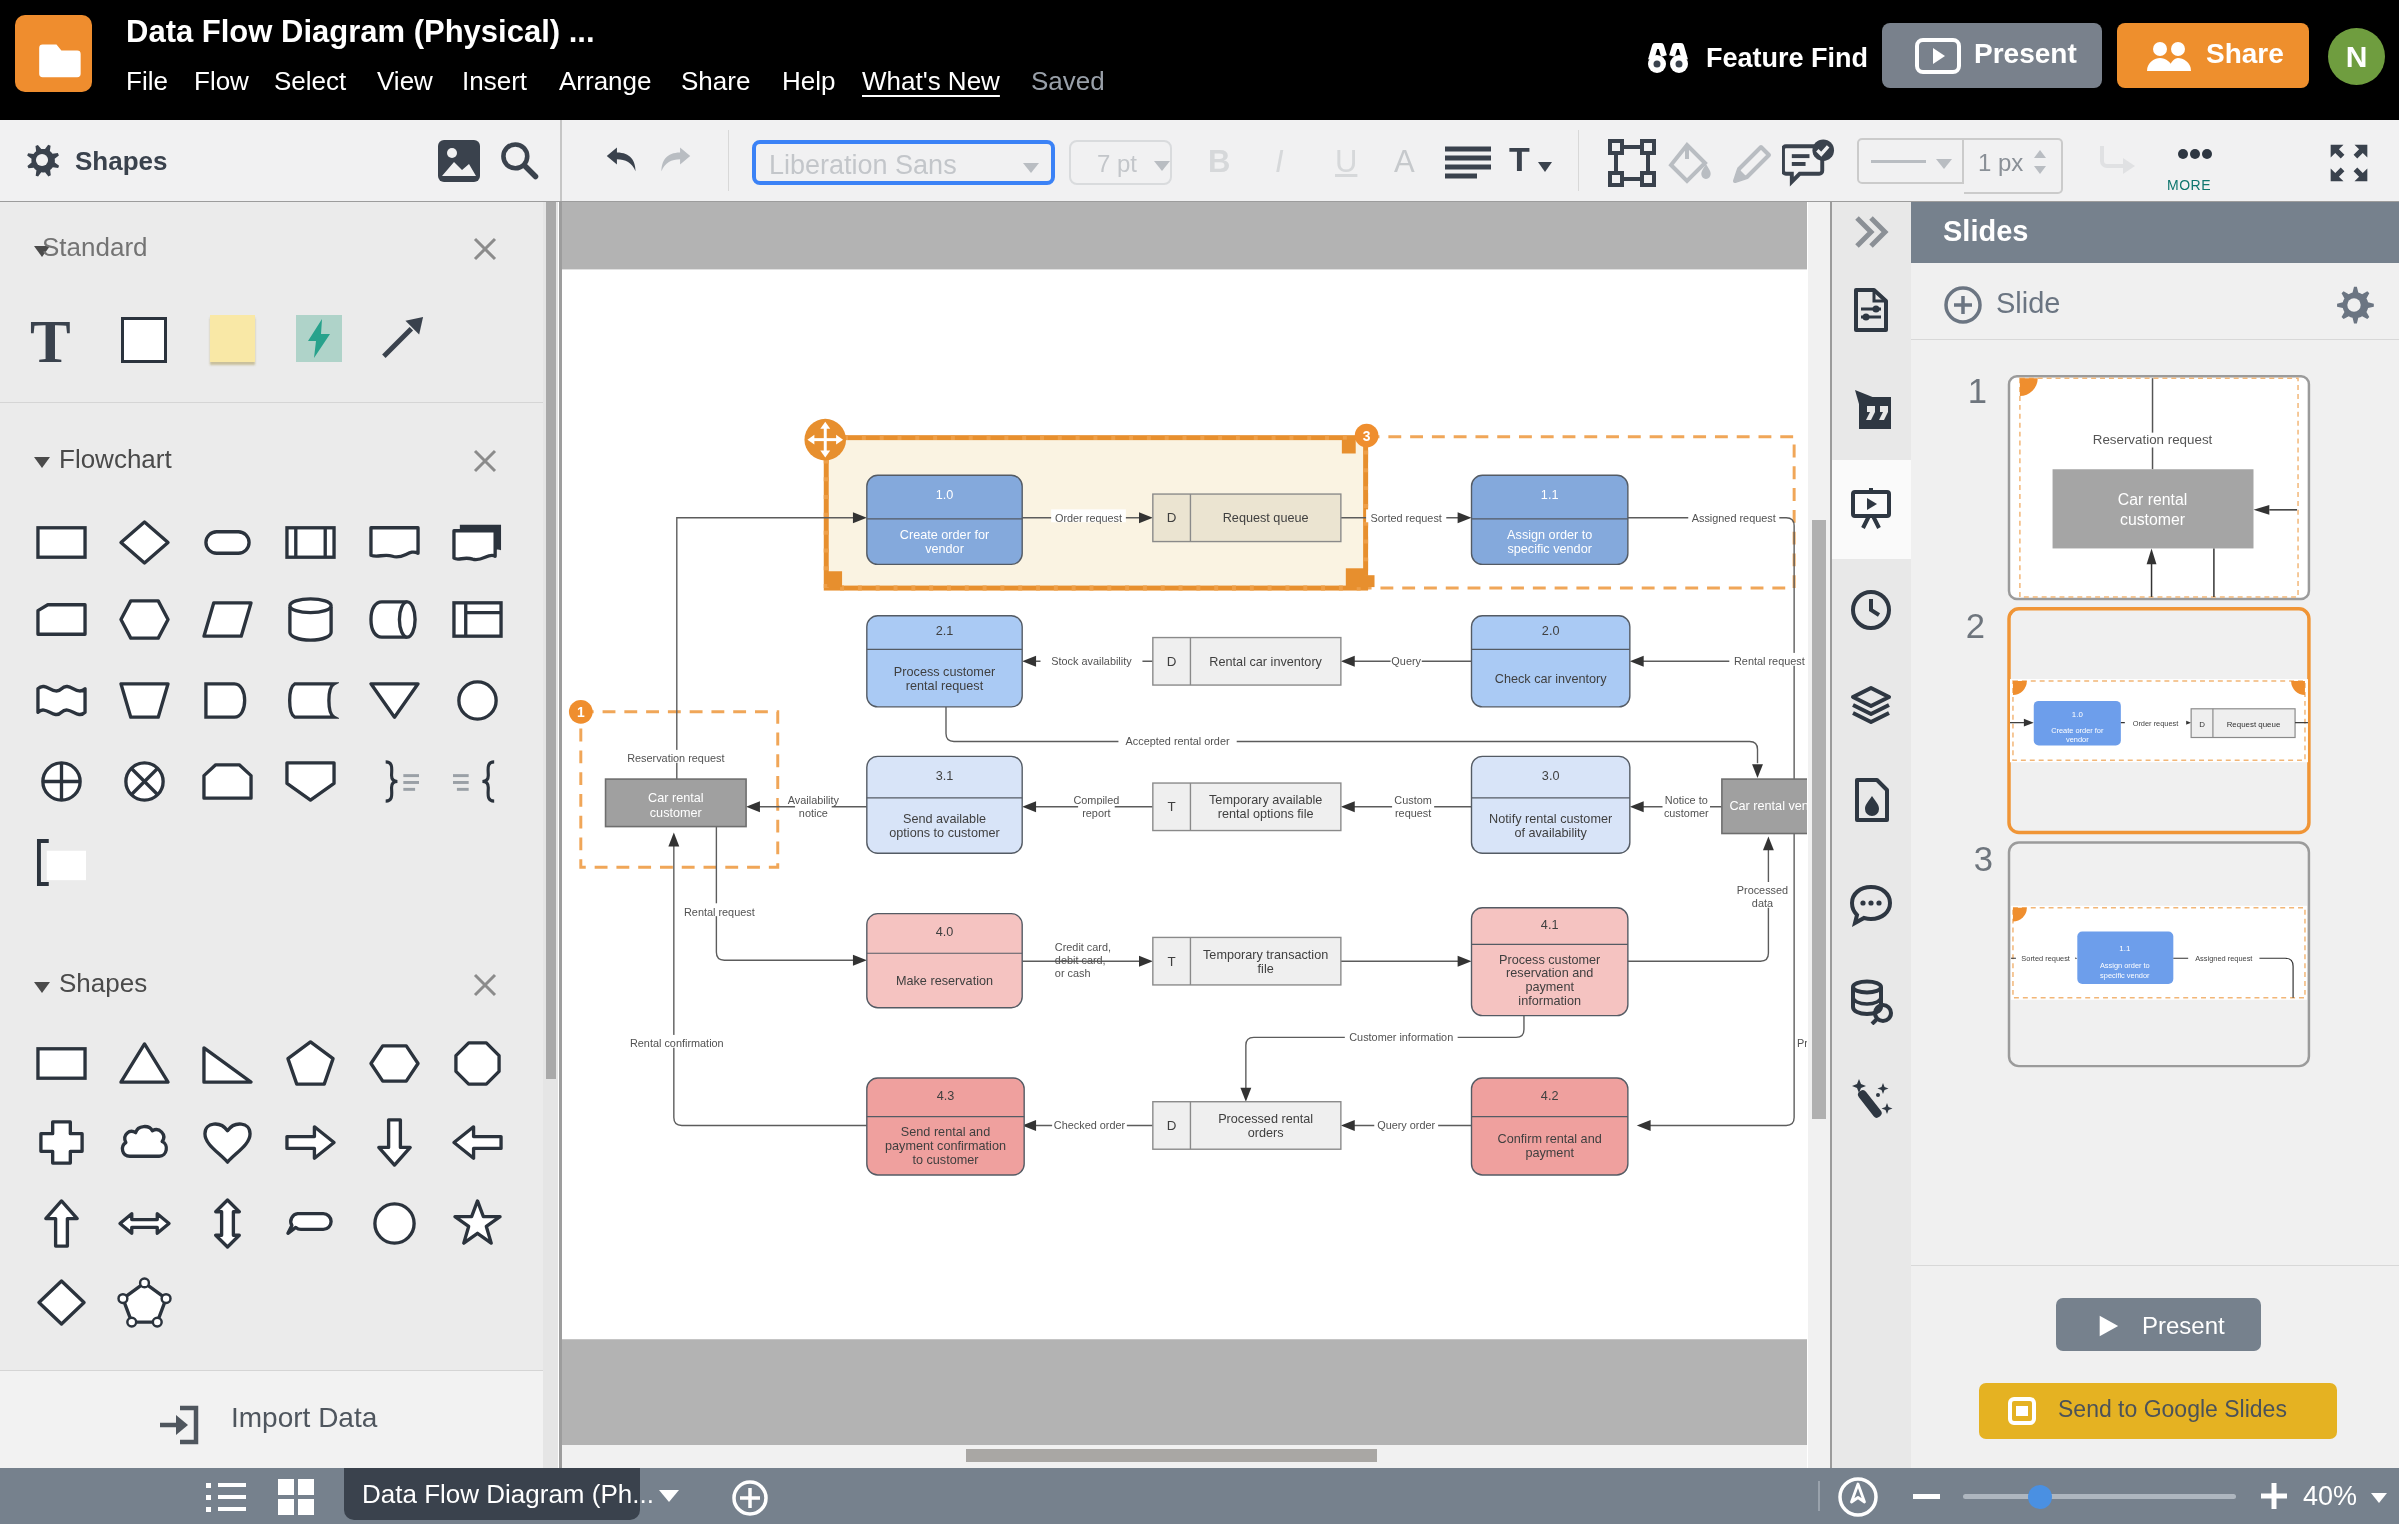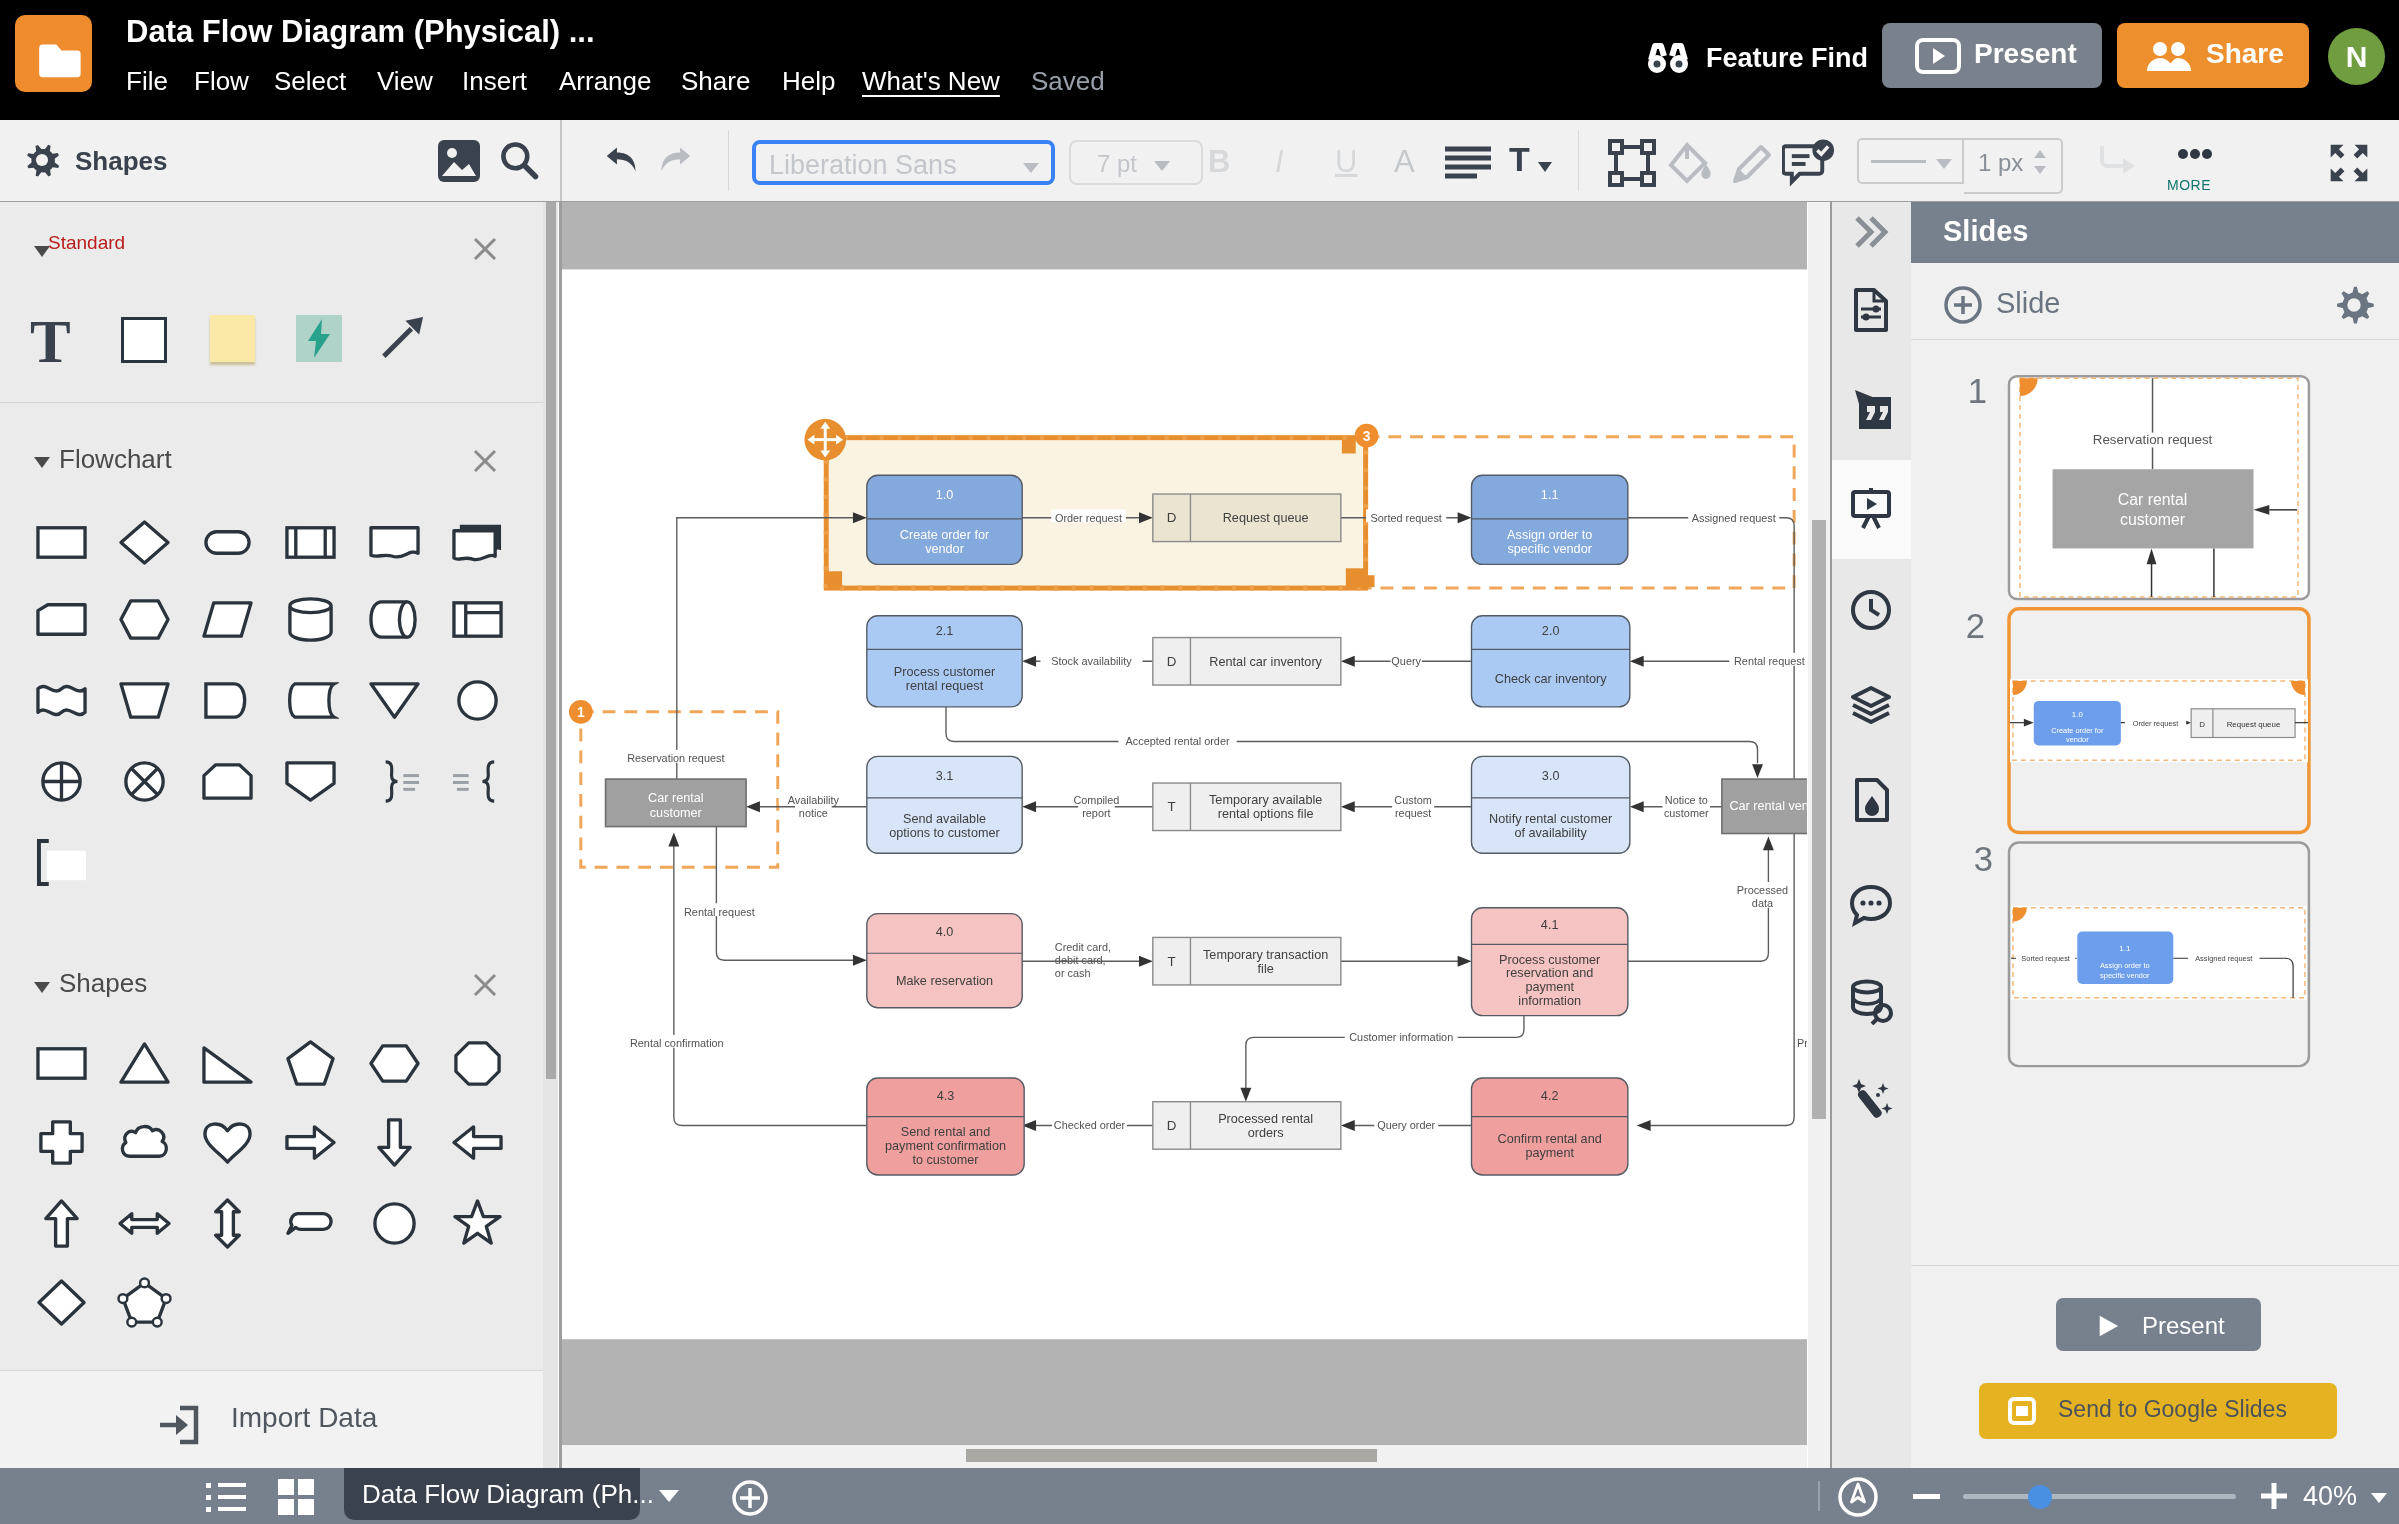--- a/index.html
+++ b/index.html
@@ -71,21 +71,21 @@
 <svg class="abs" style="left:653px;top:23px;" width="44" height="36" viewBox="0 0 52 40">
       <path d="M44 14 L32 4 L32 10 C16 10 10 20 10 32 C14 22 22 18 32 18 L32 24 Z" fill="#b9bdc2"></path>
     </svg>
 <div class="abs" style="left:728px;top:10px;width:1px;height:61px;background:#d8d8d8;"></div>
 <div class="abs" style="left:752px;top:20px;width:303px;height:45px;border:4px solid #3b82f6;border-radius:8px;">
       <div class="abs" style="left:13px;top:6px;font-size:27px;color:#c3c6ca;">Liberation Sans</div>
       <svg class="abs" style="left:265px;top:17px;" width="20" height="14" viewBox="0 0 20 14">
         <path d="M2 2 L10 12 L18 2 Z" fill="#b9bdc2"></path>
       </svg>
     </div>
-<div class="abs" style="left:1069px;top:20px;width:134px;height:45px;border:2px solid #d9dbdd;border-radius:8px;">
+<div class="abs" style="left:1069px;top:20px;width:103px;height:45px;border:2px solid #d9dbdd;border-radius:8px;">
       <div class="abs" style="left:26px;top:8px;font-size:24px;color:#c3c6ca;">7 pt</div>
       <svg class="abs" style="left:81px;top:17px;" width="20" height="14" viewBox="0 0 20 14">
         <path d="M2 2 L10 12 L18 2 Z" fill="#b9bdc2"></path>
       </svg>
     </div>
 <div class="abs" style="left:1208px;top:24px;font-size:31px;font-weight:bold;color:#d6d8da;">B</div>
 <div class="abs" style="left:1275px;top:24px;font-size:31px;font-style:italic;color:#d6d8da;">I</div>
 <div class="abs" style="left:1335px;top:24px;font-size:31px;color:#d6d8da;text-decoration:underline;">U</div>
 <div class="abs" style="left:1394px;top:24px;font-size:31px;color:#c6c9cc;">A</div>
 <svg class="abs" style="left:1443px;top:25px;" width="50" height="36" viewBox="0 0 50 36">
@@ -153,21 +153,21 @@
         <path d="M44 4 v14 l-5 -5 -6 6 -4 -4 6 -6 -5 -5 z"></path>
         <path d="M4 44 v-14 l5 5 6 -6 4 4 -6 6 5 5 z"></path>
         <path d="M44 44 h-14 l5 -5 -6 -6 4 -4 6 6 5 -5 z"></path>
       </g>
     </svg>
 </div>
 <div class="abs" style="left:0;top:202px;width:543px;height:1266px;background:#ebebeb;overflow:hidden;">
 <svg class="abs" style="left:33px;top:42px;" width="18" height="14" viewBox="0 0 18 14">
       <path d="M1 2 L9 13 L17 2 Z" fill="#4a4a4a"></path>
     </svg>
-<div class="abs" style="left:48px;top:30px;font-size:19px;color:#b91c1c;">Standard</div>
+<div class="abs" style="left:42px;top:30px;font-size:26px;color:#737373;">Standard</div>
 <svg class="abs" style="left:472px;top:34px;" width="26" height="26" viewBox="0 0 26 26">
       <path d="M3 3 L23 23 M23 3 L3 23" stroke="#8b8b8b" stroke-width="3"></path>
     </svg>
 <div class="abs" style="left:30px;top:105px;font-family:'Liberation Serif',serif;font-size:61px;font-weight:bold;color:#3a424d;">T</div>
 <div class="abs" style="left:121px;top:115px;width:46px;height:46px;background:#fff;border:3.5px solid #2b333d;"></div>
 <div class="abs" style="left:210px;top:113px;width:45px;height:47px;background:#f9e8a6;box-shadow:0 3px 2px rgba(160,140,60,0.45);"></div>
 <div class="abs" style="left:296px;top:113px;width:46px;height:47px;background:#afd3c9;"><svg width="46" height="47" viewBox="0 0 46 47">
         <path d="M26 4 L12 26 h8 L18 43 L34 19 h-9 z" fill="#28a28c"></path>
       </svg></div>
 <svg class="abs" style="left:376px;top:111px;" width="51" height="51" viewBox="0 0 52 52">

